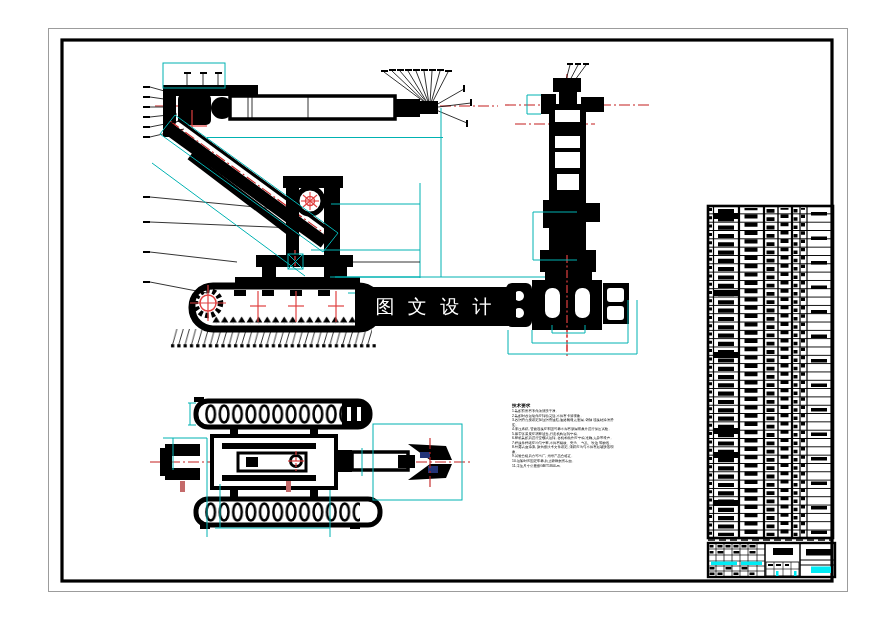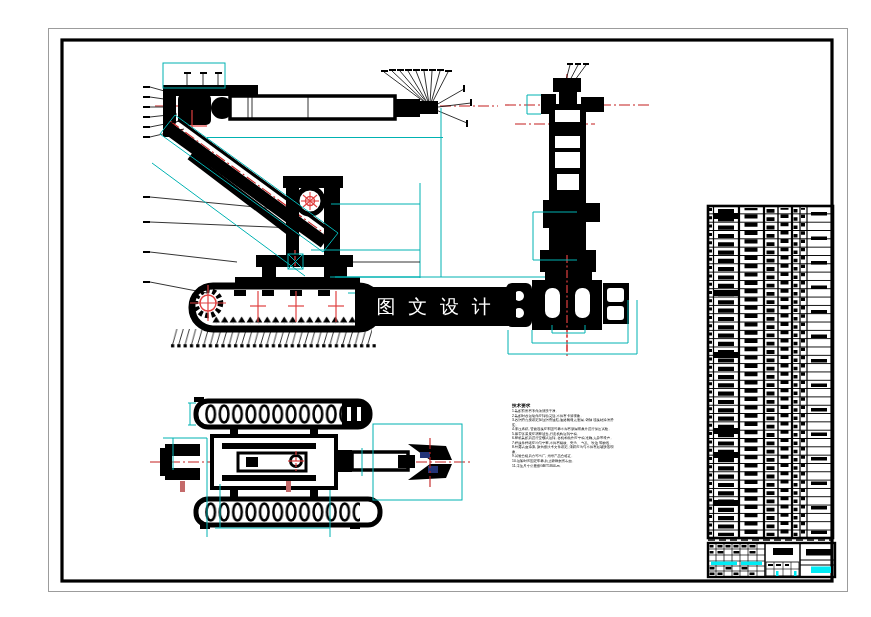--- a/index.html
+++ b/index.html
@@ -12,21 +12,21 @@
   .dim{stroke:var(--dim,#00b2b2);fill:none;stroke-width:1;}
   .cl{stroke:var(--centerline,#c41f1f);fill:none;stroke-width:1.1;stroke-dasharray:11 3 2 3;}
   .clb{stroke:var(--centerline_bright,#e04040);fill:none;stroke-width:1.2;}
   .blk{fill:#000;}
   .wht{fill:#fff;}
   .oln{fill:#fff;stroke:#000;}
   .ldr{stroke:#000;stroke-width:0.8;fill:none;}
   
   .banner-text{position:absolute;left:355px;top:287px;width:161px;height:39px;
     display:flex;align-items:center;justify-content:center;
-    color:var(--wm_fg,#fff);font-family:Liberation Serif, serif;
+    color:var(--wm_fg,#fff);font-family:Liberation Sans, sans-serif;
     font-size:19px;letter-spacing:4px;white-space:nowrap;}
   
   .notes{position:absolute;left:512px;top:403px;width:103px;color:#000;}
   .notes-title{font-size:4.6px;font-weight:bold;line-height:6px;}
   .notes-line{font-size:3.4px;line-height:4.55px;word-break:break-all;}
 </style>
 </head>
 <body>
 
 <div class="stage">

